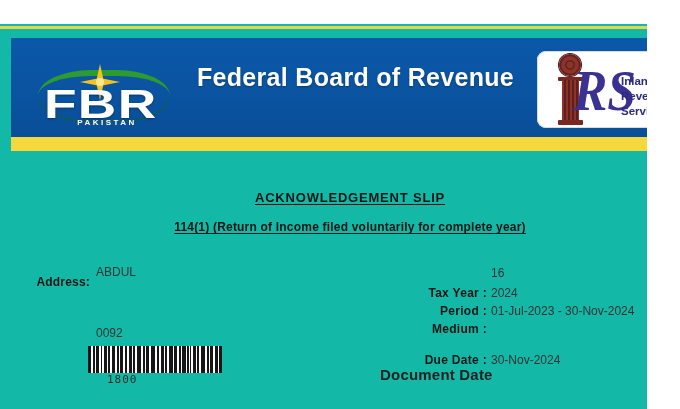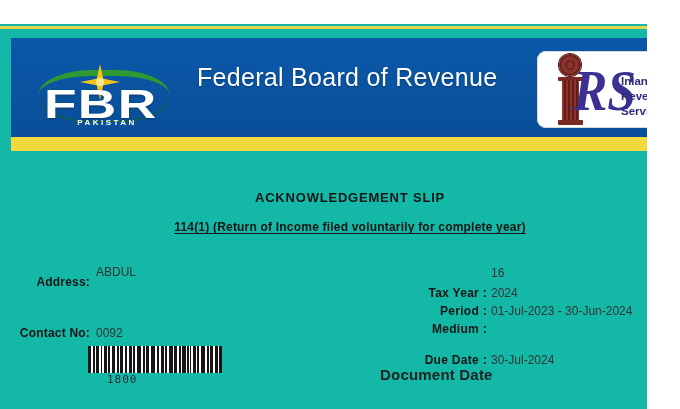--- a/index.html
+++ b/index.html
@@ -24,21 +24,21 @@
            clip-path:polygon(0 50%,50% 0,100% 50%,50% 100%);}
   .star .c{position:absolute;left:50%;top:50%;width:8px;height:8px;margin:-4px 0 0 -4px;
            background:#FFE88C;border-radius:50%;}
   .fbr-text{position:absolute;left:33px;top:46px;font-size:41px;line-height:1;font-weight:bold;color:#fff;
             letter-spacing:1px;transform:scaleX(1.3);transform-origin:left center;
             text-shadow:0 1px 2px rgba(0,0,0,.35);}
   .fbr-sub{position:absolute;left:40px;top:80px;width:112px;text-align:center;font-size:8px;
            font-weight:bold;color:#fff;letter-spacing:2.5px;}
 
   
-  .band-title{position:absolute;left:186px;top:25px;font-size:25px;font-weight:normal;color:#fff;
+  .band-title{position:absolute;left:186px;top:25px;font-size:25px;font-weight:bold;color:#fff;
               letter-spacing:.3px;text-shadow:0 1px 2px rgba(0,0,0,.3);white-space:nowrap;}
   .band-subtitle{position:absolute;left:194px;top:55px;font-size:15px;font-weight:bold;
                  color:#F2F6FF;letter-spacing:.2px;text-shadow:0 1px 1px rgba(0,0,0,.25);white-space:nowrap;}
 
   
   .irs-box{position:absolute;left:526px;top:13px;width:139px;height:77px;background:#fff;
            border-radius:9px;overflow:hidden;box-shadow:0 0 0 1px #d9d9d9 inset;}
   .irs-medallion{position:absolute;left:22px;top:3px;width:22px;height:22px;border-radius:50%;
                  background:radial-gradient(circle at 50% 50%, #8C342C 0 18%, #5F1E1A 26%, #8C342C 36% 52%, #5F1E1A 60%, #7A2622 68% 100%);
                  box-shadow:0 0 0 1px #4D1715;}
@@ -50,21 +50,21 @@
           font-style:italic;font-weight:bold;font-size:56px;line-height:1;color:#3A3192;
           transform:scaleX(.92);transform-origin:left center;}
   .irs-lines{position:absolute;left:84px;top:23px;font-size:11.5px;font-weight:bold;color:#2B2B7E;
              line-height:15px;white-space:nowrap;}
 
   
   .yellowbar{position:absolute;left:11px;top:113px;width:669px;height:14px;background:#F5D73E;}
 
   
   .doc-title{position:absolute;left:20px;top:166px;width:660px;text-align:center;
-             font-size:13px;font-weight:bold;letter-spacing:.8px;
+             font-size:13px;font-weight:bold;letter-spacing:.8px;text-decoration:underline;
              text-underline-offset:2px;color:#151515;}
   .doc-subtitle{position:absolute;left:20px;top:196px;width:660px;text-align:center;
              font-size:12px;font-weight:bold;letter-spacing:.2px;text-decoration:underline;
              text-underline-offset:2px;color:#151515;}
 
   .row{position:absolute;left:0;width:680px;height:16px;font-size:12px;line-height:16px;}
   .lbl-l{position:absolute;left:0;width:90px;text-align:right;font-weight:bold;color:#161616;letter-spacing:.2px;}
   .val-l{position:absolute;left:96px;color:#333;}
   .lbl-r{position:absolute;left:340px;width:147px;text-align:right;font-weight:bold;color:#161616;letter-spacing:.3px;}
   .val-r{position:absolute;left:491px;color:#333;white-space:nowrap;}
@@ -123,42 +123,41 @@
     <div class="doc-subtitle">114(1) (Return of Income filed voluntarily for complete year)</div>
 
     <div class="row" style="top:240px">
       <span class="val-l">ABDUL</span>
     </div>
     <div class="row" style="top:250px">
       <span class="lbl-l">Address:</span>
       <span class="val-l"></span>
     </div>
     <div class="row" style="top:301px">
-      <span class="lbl-l">Contact No:</span>
       <span class="val-l">0092</span>
     </div>
 
     <div class="row" style="top:241px">
       <span class="val-r">16</span>
     </div>
     <div class="row" style="top:261px">
       <span class="lbl-r">Tax Year :</span>
       <span class="val-r">2024</span>
     </div>
     <div class="row" style="top:279px">
       <span class="lbl-r">Period :</span>
-      <span class="val-r">01-Jul-2023 - 30-Jun-2024</span>
+      <span class="val-r">01-Jul-2023 - 30-Nov-2024</span>
     </div>
     <div class="row" style="top:297px">
       <span class="lbl-r">Medium :</span>
       <span class="val-r"></span>
     </div>
     <div class="row" style="top:328px">
       <span class="lbl-r">Due Date :</span>
-      <span class="val-r">30-Jul-2024</span>
+      <span class="val-r">30-Nov-2024</span>
     </div>
 
     <div class="docdate">Document Date</div>
 
     <div class="barcode" id="barcode">
         <i class="bar" style="width: 3px;"></i>
         <i class="gap" style="width: 2px;"></i>
         <i class="bar" style="width: 2px;"></i>
         <i class="gap" style="width: 1px;"></i>
         <i class="bar" style="width: 3px;"></i>

